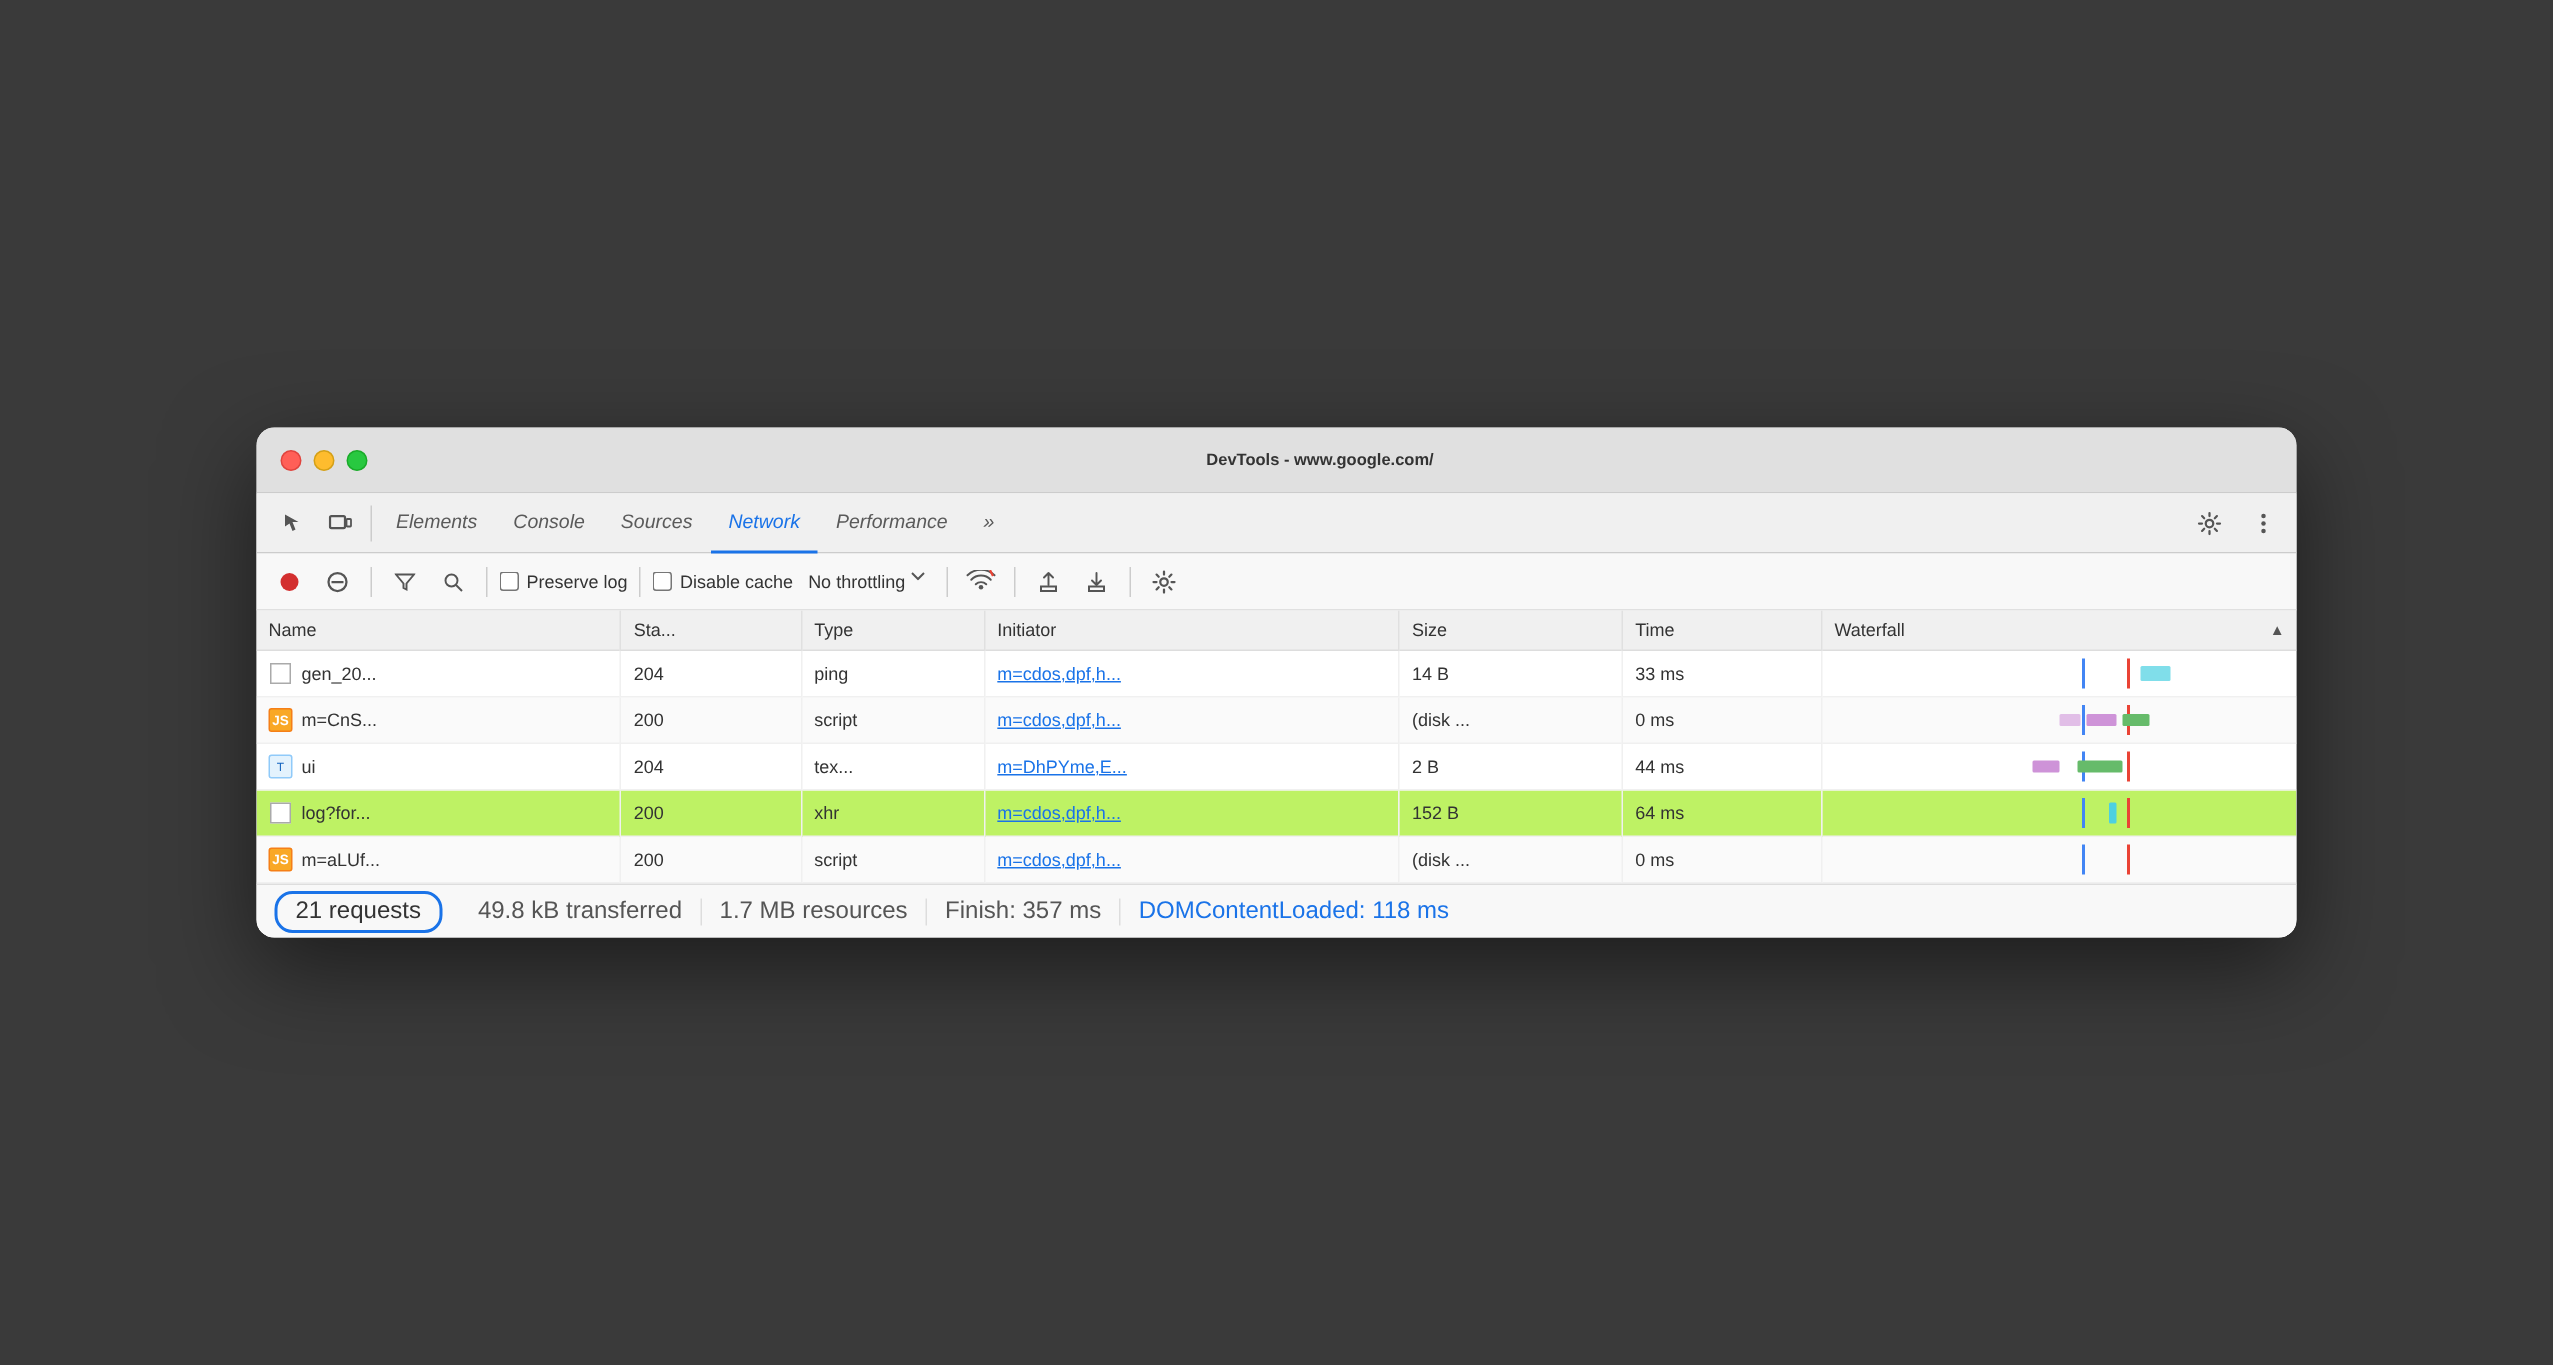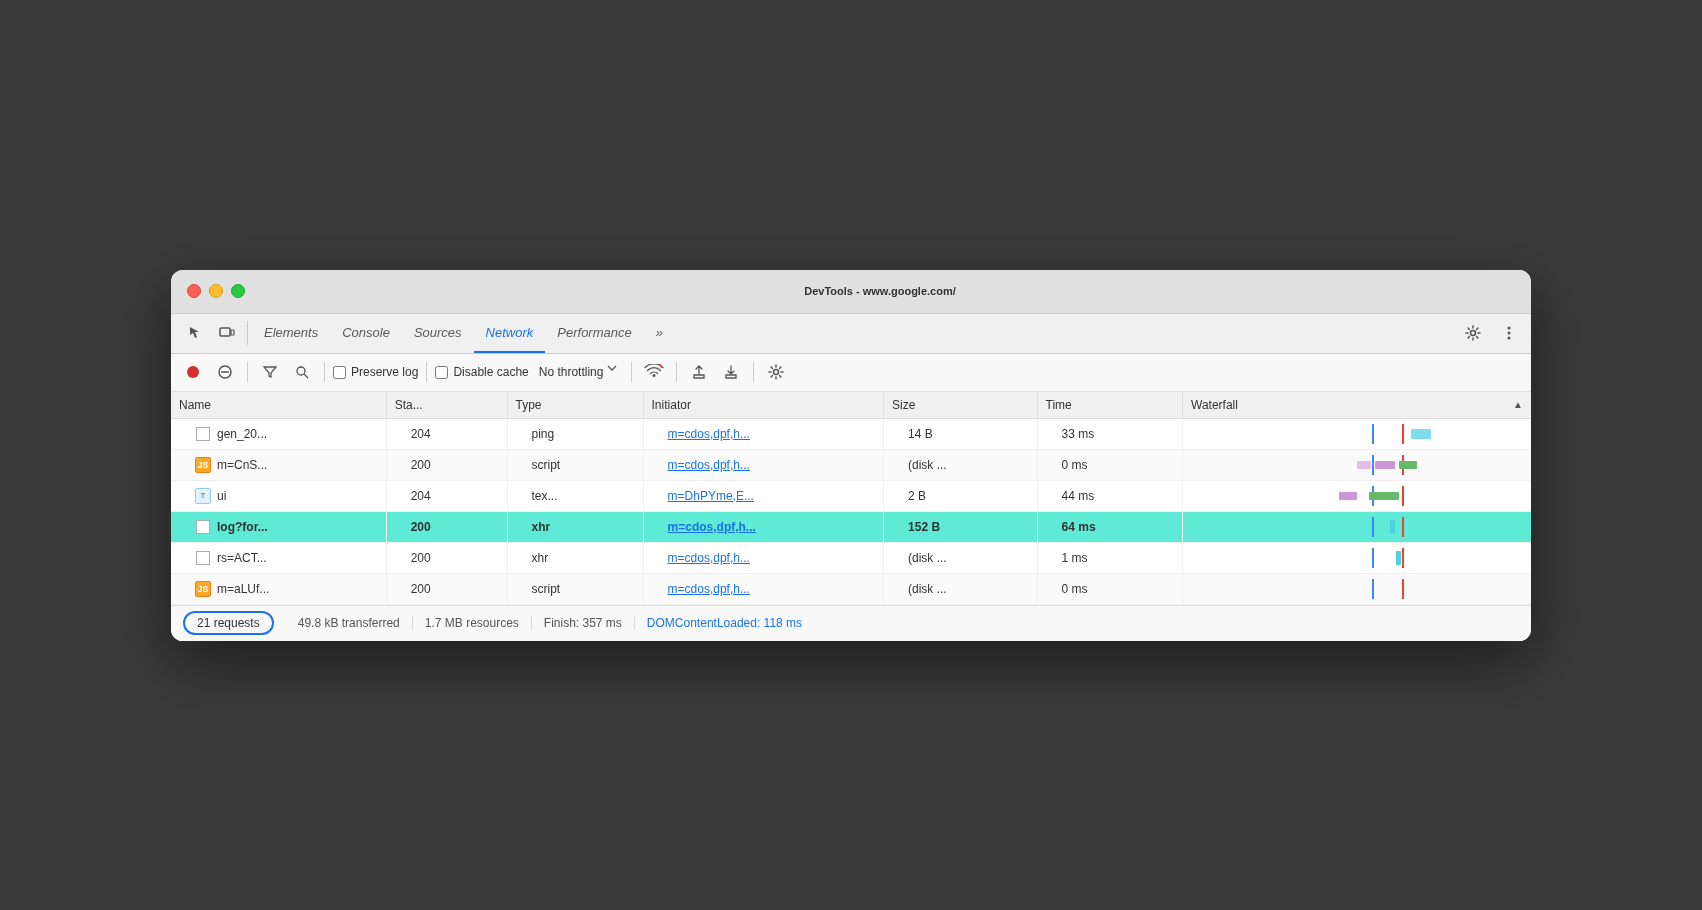--- a/index.html
+++ b/index.html
@@ -179,21 +179,21 @@
       border-right: 1px solid #e0e0e0;
       white-space: nowrap;
     }
     .network-table thead th:last-child { border-right: none; }
     .sort-asc { font-size: 10px; margin-left: 4px; color: #555; }
     .network-table tbody tr {
       border-bottom: 1px solid #f0f0f0;
     }
     .network-table tbody tr:nth-child(even) { background: #fafafa; }
     .network-table tbody td {
-      padding: 5px 24px;
+      padding: 5px 8px;
       color: #333;
       font-size: 12px;
       border-right: 1px solid #f0f0f0;
       white-space: nowrap;
     }
     .network-table tbody td:last-child { border-right: none; }
     .name-cell {
       display: flex;
       align-items: center;
       gap: 6px;
@@ -244,21 +244,21 @@
       background: #ea4335;
     }
     
     .status-bar {
       display: flex;
       align-items: center;
       background: #f8f8f8;
       border-top: 1px solid #ddd;
       height: 36px;
       padding: 0 12px;
-      font-size: 12px;
+      font-size: 16px;
       color: #555;
       gap: 0;
     }
     .status-requests {
       border: 2px solid #1a73e8;
       border-radius: 12px;
       padding: 3px 12px;
       color: #333;
       font-weight: 500;
       margin-right: 12px;
@@ -523,21 +523,21 @@
             <td>
               <div class="waterfall-container" style="position:relative; height:20px; width:300px;">
                 <div class="wf-line-blue" style="left:55%;"></div>
                 <div class="wf-line-red" style="left:65%;"></div>
                 <div style="position:absolute; left:44%; width:18px; height:8px; background:#ce93d8; top:6px; border-radius:1px;"></div>
                 <div style="position:absolute; left:54%; width:30px; height:8px; background:#66bb6a; top:6px; border-radius:1px;"></div>
               </div>
             </td>
           </tr>
 
-          <tr style="background:#5eead4;font-weight:bold;">
+          <tr style="background:#bef264;">
             <td>
               <div class="name-cell">
                 <div class="file-icon">
                   <div class="checkbox-cell"></div>
                 </div>
                 <span>log?for...</span>
               </div>
             </td>
             <td>200</td>
             <td>xhr</td>
@@ -546,42 +546,20 @@
             <td>64 ms</td>
             <td>
               <div class="waterfall-container" style="position:relative; height:20px; width:300px;">
                 <div class="wf-line-blue" style="left:55%;"></div>
                 <div class="wf-line-red" style="left:65%;"></div>
                 <div style="position:absolute; left:61%; width:5px; height:14px; background:#4dd0e1; top:3px; border-radius:1px;"></div>
               </div>
             </td>
           </tr>
 
-          <tr>
-            <td>
-              <div class="name-cell">
-                <div class="file-icon">
-                  <div class="checkbox-cell"></div>
-                </div>
-                <span>rs=ACT...</span>
-              </div>
-            </td>
-            <td>200</td>
-            <td>xhr</td>
-            <td><span class="initiator-link">m=cdos,dpf,h...</span></td>
-            <td>(disk ...</td>
-            <td>1 ms</td>
-            <td>
-              <div class="waterfall-container" style="position:relative; height:20px; width:300px;">
-                <div class="wf-line-blue" style="left:55%;"></div>
-                <div class="wf-line-red" style="left:65%;"></div>
-                <div style="position:absolute; left:63%; width:5px; height:14px; background:#4dd0e1; top:3px; border-radius:1px;"></div>
-              </div>
-            </td>
-          </tr>
 
           <tr style="background:#fafafa;">
             <td>
               <div class="name-cell">
                 <div class="script-icon">JS</div>
                 <span>m=aLUf...</span>
               </div>
             </td>
             <td>200</td>
             <td>script</td>

